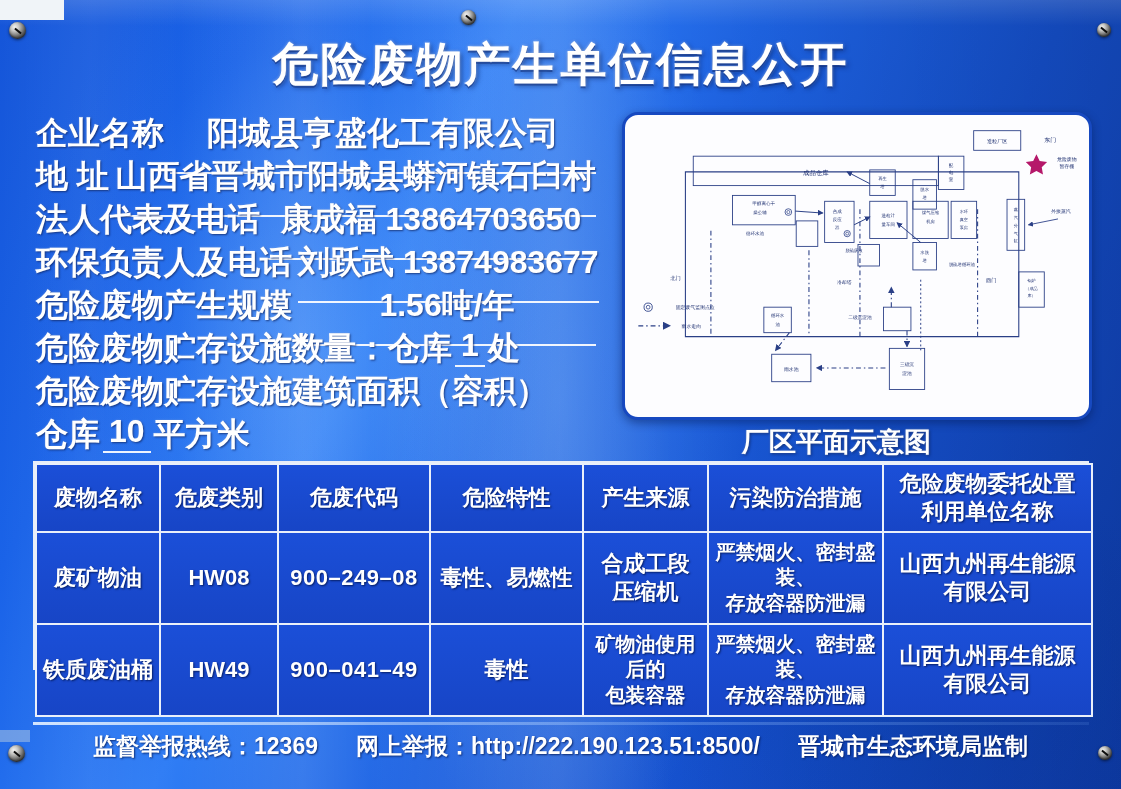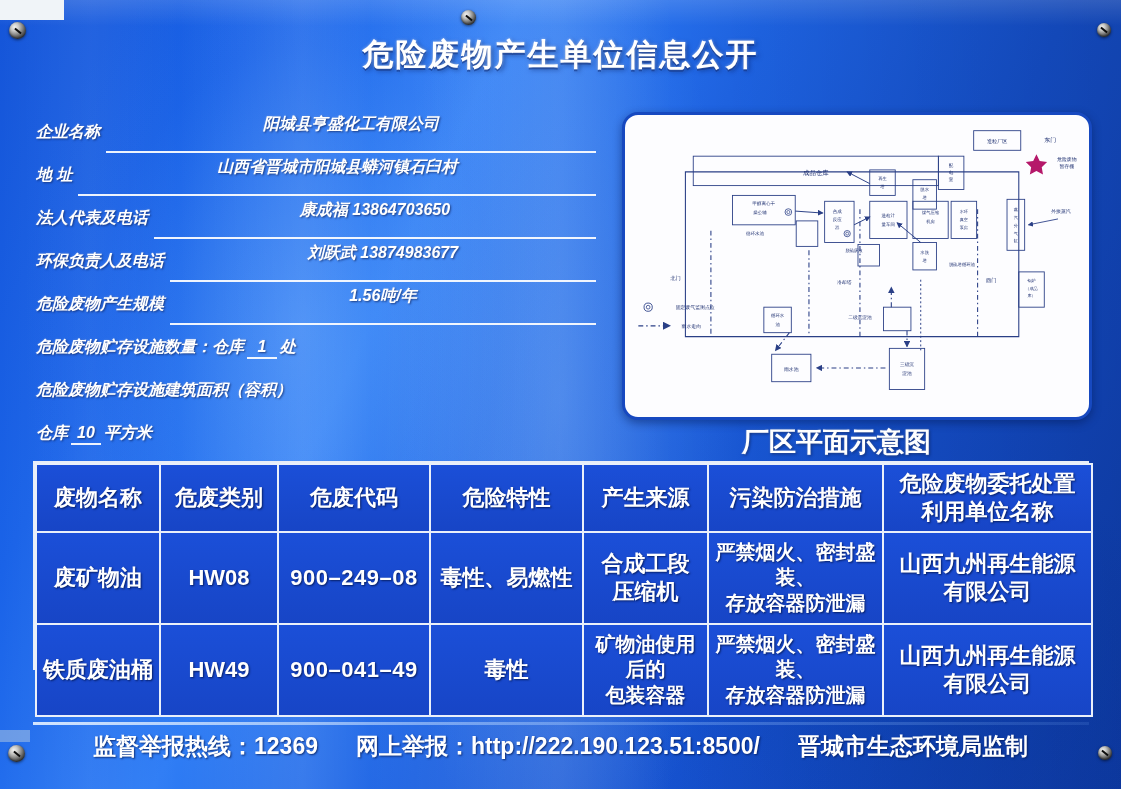--- a/index.html
+++ b/index.html
@@ -67,46 +67,45 @@
   }
   .topstrip2 {
     position: absolute; left: 0; top: 730px; width: 30px; height: 12px;
     background: rgba(170,195,225,0.55); z-index: 30;
   }
 
   
   .title {
     position: absolute; left: 0; right: 0; top: 34px;
     text-align: center;
-    font-size: 31px;
+    font-size: 46px;
     font-weight: 700;
     color: #ffffff;
     letter-spacing: 2px;
     text-shadow:
       0 2px 0 rgba(8,40,120,0.55),
       0 0 3px rgba(255,255,255,0.55),
       2px 2px 5px rgba(0,25,90,0.6);
     z-index: 20;
   }
 
   
   .info {
     position: absolute; left: 36px; top: 112px; width: 560px;
     z-index: 20;
   }
   .info .row {
     display: flex;
-    align-items: center;
+    align-items: flex-start;
     height: 43px;
     color: #ffffff;
-    font-size: 16px;
+    font-size: 32px;
     font-weight: 700;
     text-shadow: 1px 1px 2px rgba(5,30,95,0.75), 0 0 2px rgba(255,255,255,0.35);
     white-space: nowrap;
-    font-style: italic;
   }
   .info .lbl { flex: 0 0 auto; padding-bottom: 3px; }
   .info .val {
     flex: 1 1 auto;
     border-bottom: 2px solid rgba(255,255,255,0.92);
     text-align: center;
     padding-bottom: 16px;
     margin-left: 6px;
   }
   .info .val.short {

